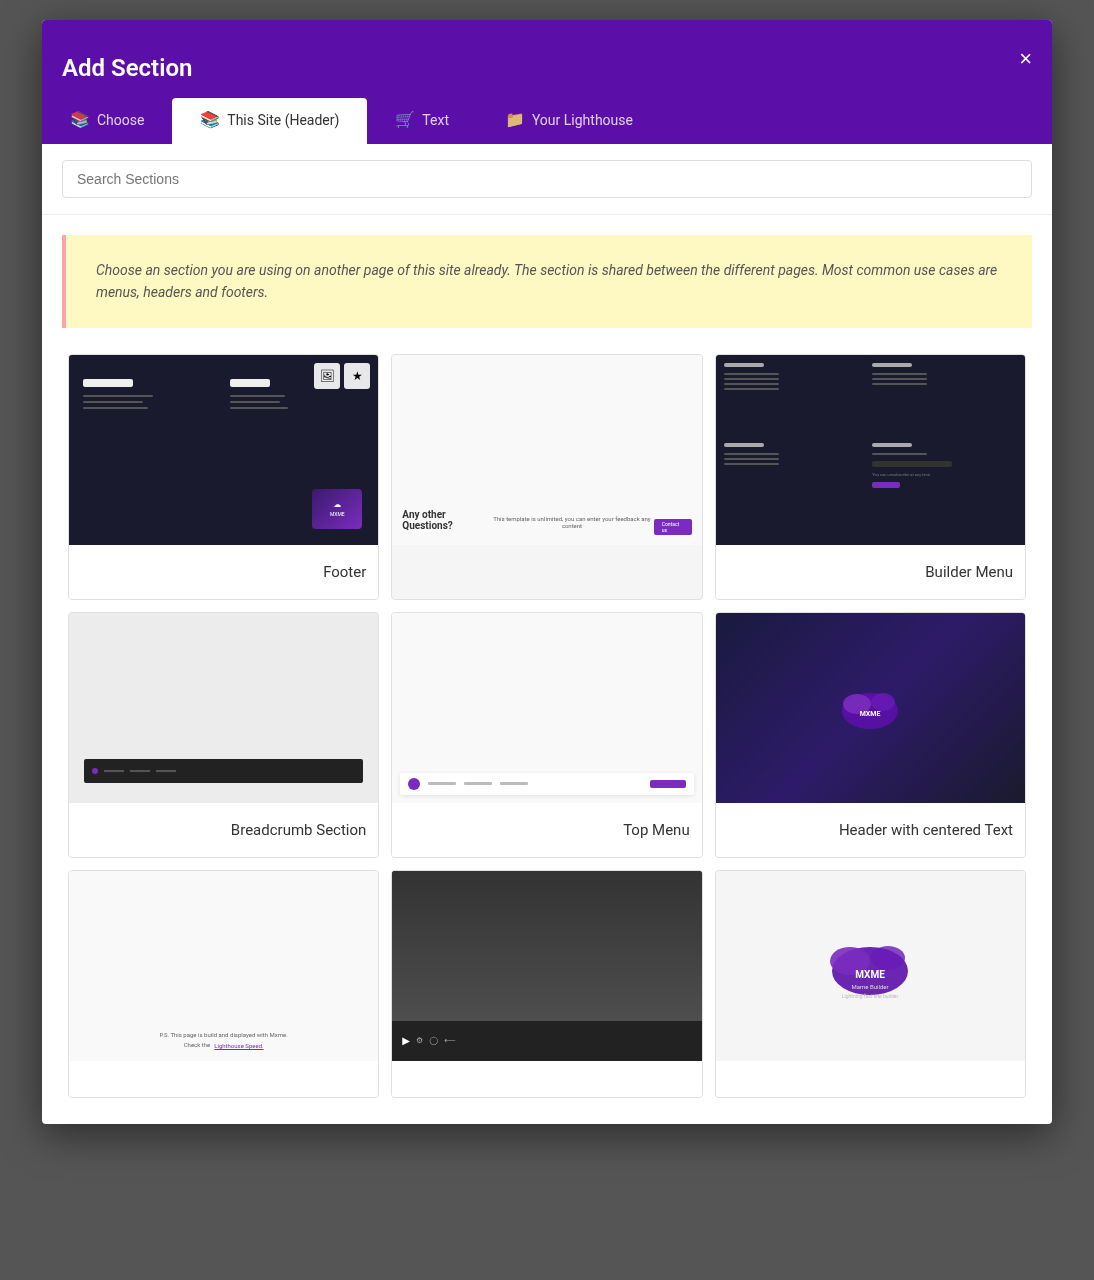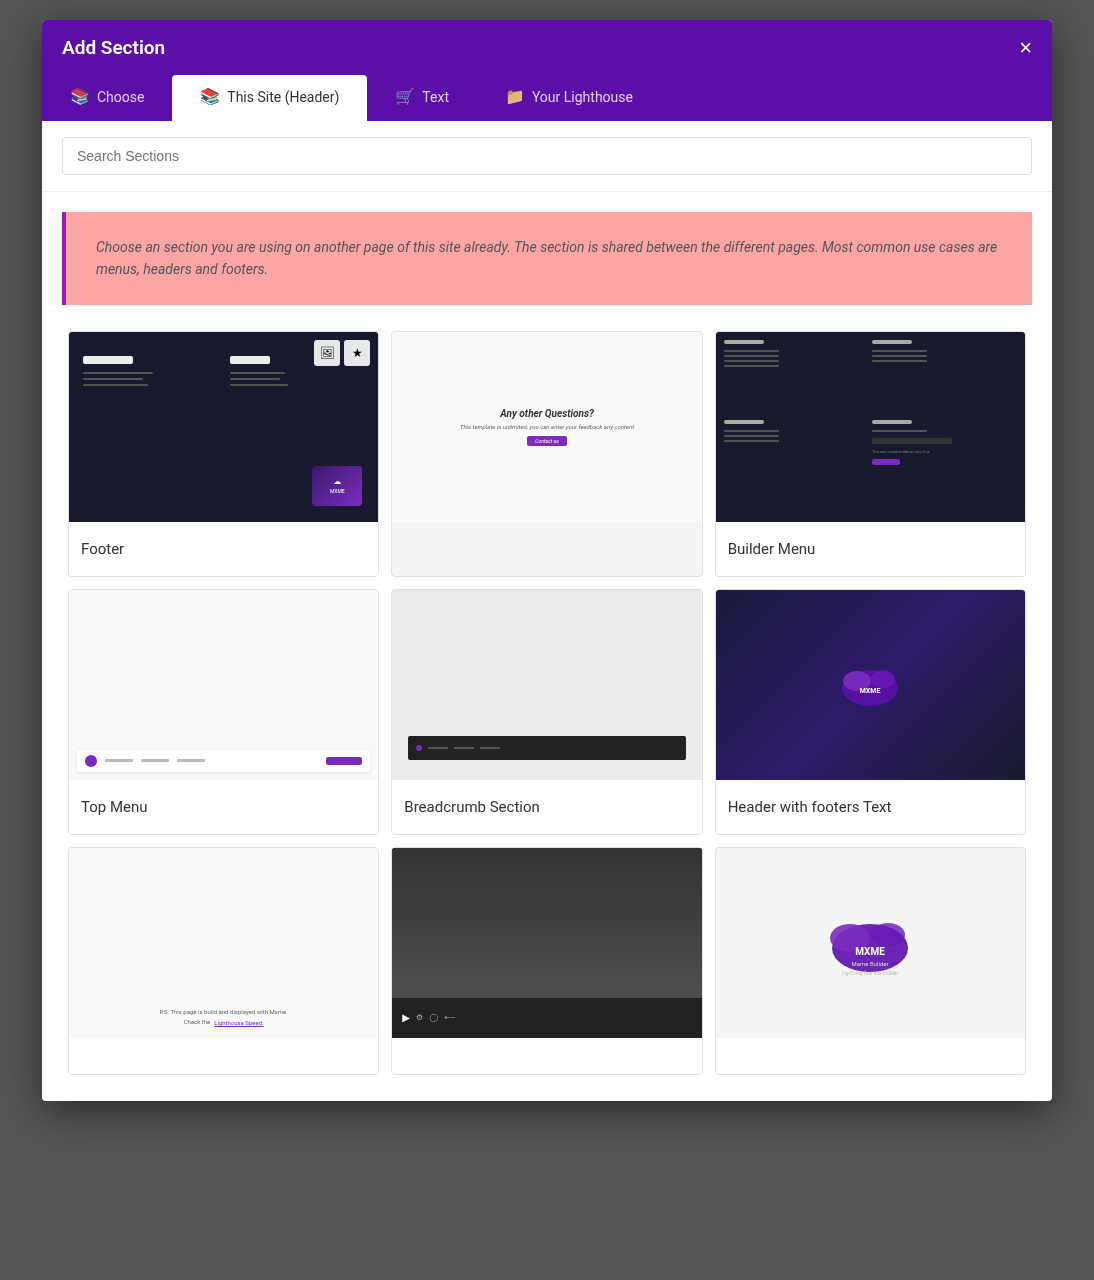--- a/index.html
+++ b/index.html
@@ -21,22 +21,23 @@
     }
     .modal-header {
       background: #5b0fa8;
       padding: 16px 20px;
       display: flex;
       justify-content: space-between;
       align-items: center;
     }
     .modal-title {
       color: #fff;
-      font-size: 19px;
+      font-size: 24px;
       font-weight: 600;
+      margin-top: 18px;
     }
     .close-btn {
       color: #fff;
       background: none;
       border: none;
       font-size: 22px;
       cursor: pointer;
       line-height: 1;
     }
     .tabs-bar {
@@ -71,23 +72,23 @@
       width: 100%;
       padding: 10px 14px;
       border: 1px solid #ddd;
       border-radius: 4px;
       font-size: 14px;
       color: #999;
       outline: none;
     }
     .info-block {
       padding: 24px 30px;
-      border-left: 4px solid #a21caf;
+      border-left: 4px solid #fca5a5;
       margin: 20px 20px 10px 20px;
-      background: #fca5a5;
+      background: #fef9c3;
     }
     .info-text {
       font-size: 14px;
       color: #555;
       line-height: 1.6;
       font-style: italic;
     }
     .sections-grid {
       display: grid;
       grid-template-columns: repeat(3, 1fr);
@@ -108,44 +109,43 @@
       height: 190px;
       background: #ececec;
       position: relative;
       overflow: hidden;
       display: flex;
       align-items: center;
       justify-content: center;
     }
     .card-label {
       padding: 18px 12px;
-      text-align: left;
+      text-align: right;
       font-size: 15px;
       color: #333;
       background: #fff;
       font-weight: 400;
     }
     
     .preview-footer-dark {
       width: 100%;
       height: 100%;
       background: #1a1a2e;
       padding: 8px;
     }
     
     .preview-contact {
       width: 100%;
       height: 100%;
       background: #f9f9f9;
       display: flex;
-      flex-direction: column;
-      align-items: center;
+      flex-direction: row;
+      align-items: flex-end;
       justify-content: center;
       padding: 10px;
-      font-style: italic;
     }
     .contact-title-mini {
       font-size: 10px;
       font-weight: bold;
       margin-bottom: 4px;
       color: #333;
     }
     .contact-text-mini {
       font-size: 6px;
       color: #666;
@@ -445,61 +445,61 @@
             <div style="font-size:4px; color:#777; margin-top:2px;">You can unsubscribe at any time.</div>
             <div class="fmcol-btn"></div>
           </div>
         </div>
       </div>
       <div class="card-label">Builder Menu</div>
     </div>
 
     <div class="section-card">
       <div class="card-preview">
+        <div class="preview-breadcrumb">
+          <div class="bc-bar">
+            <div class="bc-dot"></div>
+            <div class="bc-line"></div>
+            <div class="bc-line"></div>
+            <div class="bc-line"></div>
+          </div>
+        </div>
+      </div>
+      <div class="card-label">Breadcrumb Section</div>
+    </div>
+
+    <div class="section-card">
+      <div class="card-preview">
         <div class="preview-top-menu">
           <div class="top-menu-bar">
             <div class="tm-logo"></div>
             <div class="tm-link"></div>
             <div class="tm-link"></div>
             <div class="tm-link"></div>
             <div class="tm-btn"></div>
           </div>
         </div>
       </div>
       <div class="card-label">Top Menu</div>
-    </div>
-
-    <div class="section-card">
-      <div class="card-preview">
-        <div class="preview-breadcrumb">
-          <div class="bc-bar">
-            <div class="bc-dot"></div>
-            <div class="bc-line"></div>
-            <div class="bc-line"></div>
-            <div class="bc-line"></div>
-          </div>
-        </div>
-      </div>
-      <div class="card-label">Breadcrumb Section</div>
     </div>
 
     <div class="section-card">
       <div class="card-preview">
         <div class="preview-header-dark">
           <div class="header-dark-logo">
             <svg width="70" height="60" viewBox="0 0 70 60">
               <ellipse cx="35" cy="35" rx="28" ry="18" fill="#5b0fa8" opacity="0.9"></ellipse>
               <ellipse cx="22" cy="28" rx="14" ry="10" fill="#7b2cbf" opacity="0.9"></ellipse>
               <ellipse cx="48" cy="26" rx="12" ry="9" fill="#6a1ab8" opacity="0.8"></ellipse>
               <text x="35" y="40" text-anchor="middle" fill="white" font-size="7" font-weight="bold">MXME</text>
             </svg>
           </div>
         </div>
       </div>
-      <div class="card-label">Header with footers Text</div>
+      <div class="card-label">Header with centered Text</div>
     </div>
 
     <div class="section-card">
       <div class="card-preview">
         <div class="preview-text-only">
           <div class="pt-line1">P.S. This page is build and displayed with Mxme.</div>
           <div style="display:flex; gap:4px; align-items:center;">
             <span class="pt-line1">Check the</span>
             <span class="pt-link">Lighthouse Speed.</span>
           </div>

